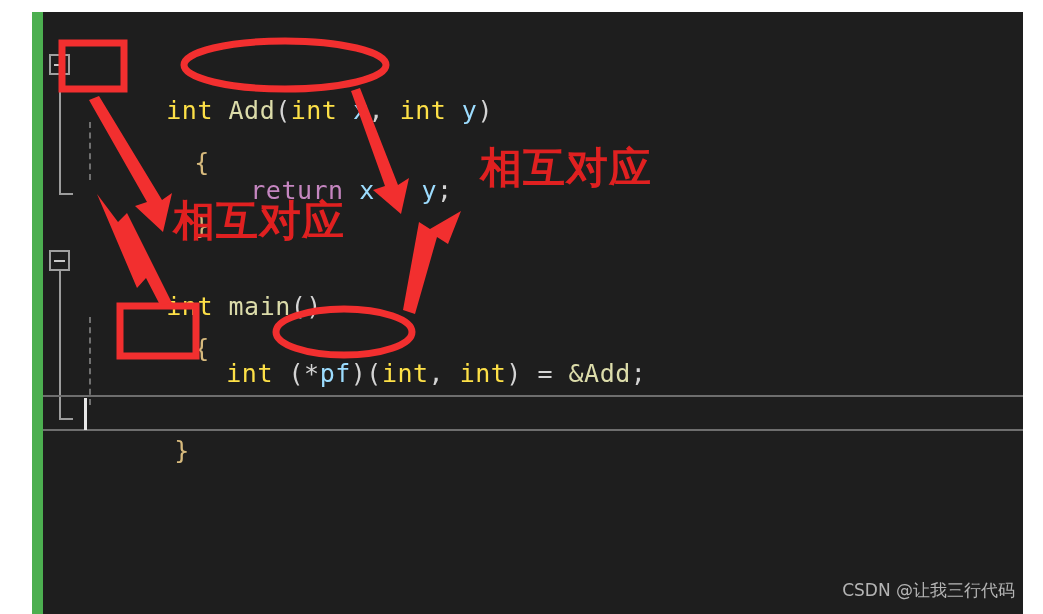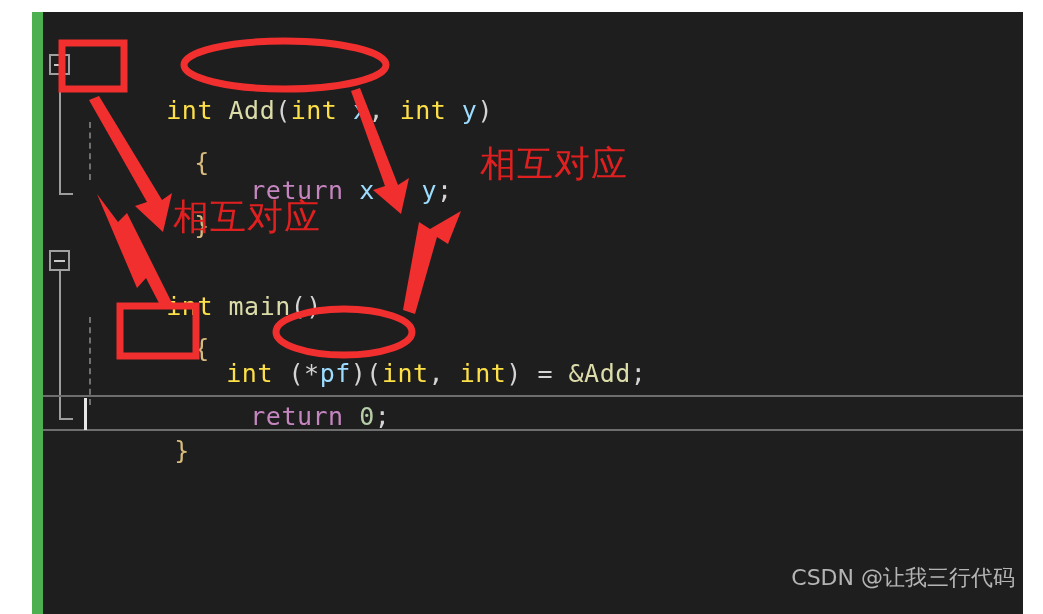--- a/index.html
+++ b/index.html
@@ -131,34 +131,34 @@
     top: 0;
     width: 1043px;
     height: 614px;
     pointer-events: none;
   }
 
   .anno-text {
     position: absolute;
     color: #e02020;
     font-family: "DejaVu Sans", sans-serif;
-    font-size: 36px;
-    font-weight: 400;
+    font-size: 42px;
+    font-weight: 700;
     letter-spacing: 1px;
     white-space: nowrap;
   }
 
   
   #watermark {
     position: absolute;
     right: 8px;
-    bottom: 21px;
+    bottom: 12px;
     color: #cfcfcf;
     font-family: "DejaVu Sans", sans-serif;
-    font-size: 22px;
+    font-size: 17px;
     opacity: 0.85;
     white-space: nowrap;
   }
 </style>
 </head>
 <body>
 
 <div id="editor-surface">
 
   <div id="change-bar"></div>
@@ -198,23 +198,20 @@
     </div>
 
     <div class="code-line" style="left:58px; top:280px;">
       <span class="t-brace">{</span>
     </div>
 
     <div class="code-line" style="left:90px; top:305px;">
       <span class="t-key">int</span><span class="t-punct"> </span><span class="t-punct">(</span><span class="t-op">*</span><span class="t-var">pf</span><span class="t-punct">)</span><span class="t-punct">(</span><span class="t-key">int</span><span class="t-punct">, </span><span class="t-key">int</span><span class="t-punct">)</span><span class="t-punct"> </span><span class="t-op">=</span><span class="t-punct"> </span><span class="t-fn">&amp;Add</span><span class="t-punct">;</span>
     </div>
 
-    <div class="code-line" style="left:90px; top:348px;">
-      <span class="t-ctrl">return</span><span class="t-punct"> </span><span class="t-num">0</span><span class="t-punct">;</span>
-    </div>
 
     <div class="code-line" style="left:38px; top:382px;">
       <span class="t-brace">}</span>
     </div>
 
   </div>
 
   <div id="current-line"></div>
   <div id="caret"></div>
 

